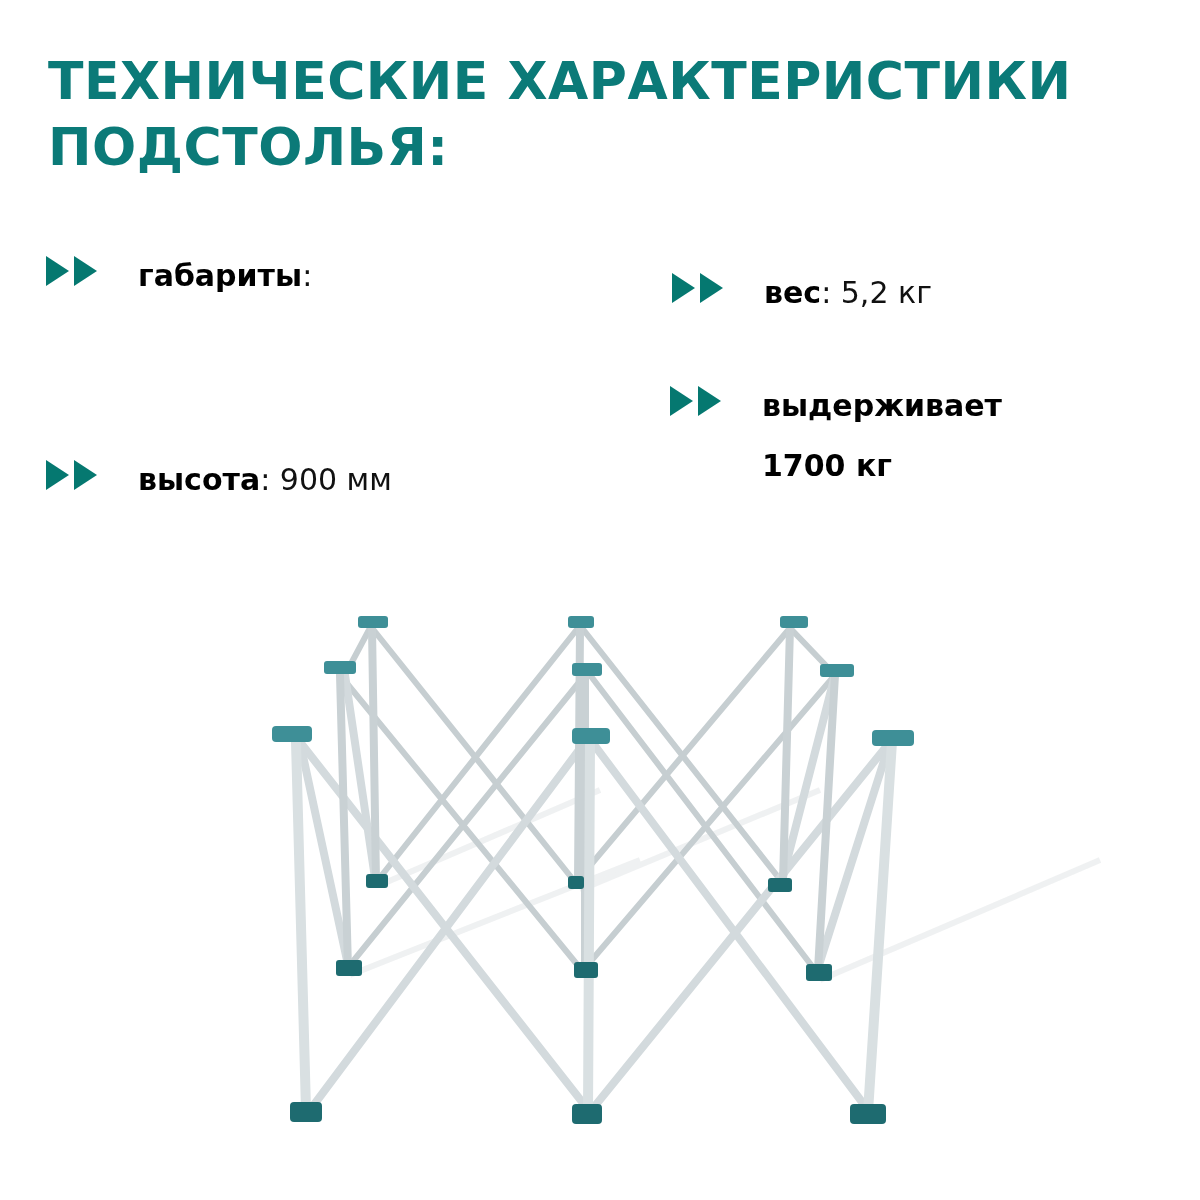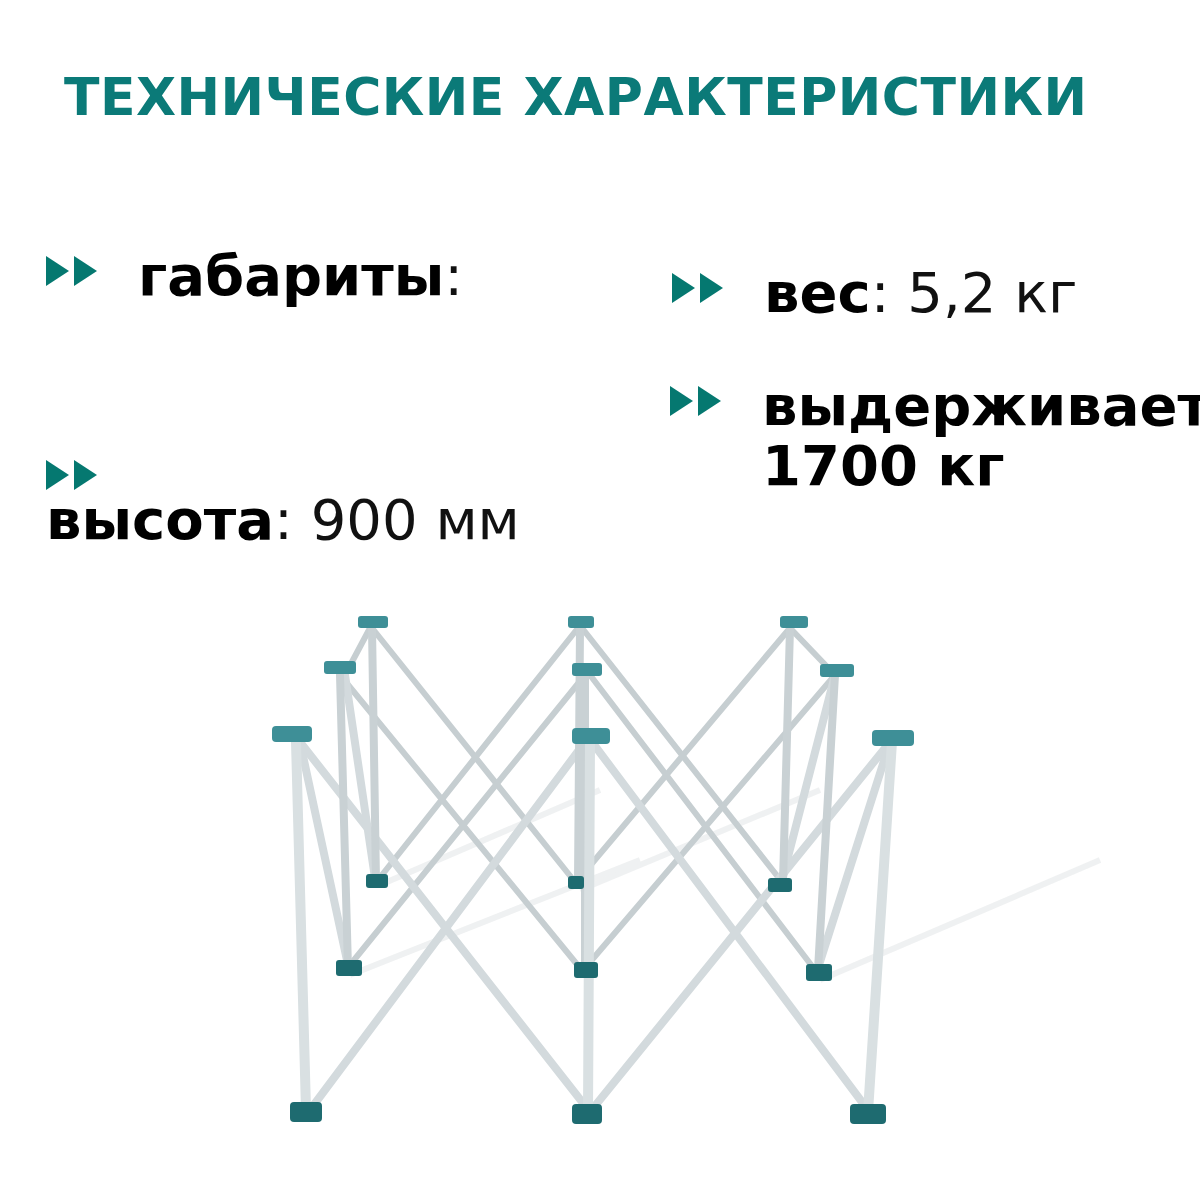--- a/index.html
+++ b/index.html
@@ -1,54 +1,55 @@
 <!DOCTYPE html>
 <html><head>
 <meta charset="utf-8">
 <style>
   html, body { margin: 0; padding: 0; }
   body {
     width: 1200px; height: 1200px; background: #ffffff; position: relative; overflow: hidden;
     font-family: "Liberation Sans", "DejaVu Sans", sans-serif; color: #000;
   }
   .title {
-    position: absolute; left: 48px; top: 48px; margin: 16px;
+    position: absolute; left: 48px; top: 48px; margin: 0;
     font-family: "DejaVu Sans", sans-serif; font-weight: bold;
     font-size: 52px; line-height: 66px; color: #0b7a78; letter-spacing: 0.5px;
   }
   .spec { position: absolute; display: flex; align-items: flex-start; }
   .arrows { display: flex; margin-top: 10px; margin-right: 36px; }
   .tri {
     width: 0; height: 0; border-top: 15px solid transparent; border-bottom: 15px solid transparent;
     border-left: 23px solid #057870; margin-right: 5px;
   }
-  .spec-text { font-family: "DejaVu Sans", sans-serif; font-size: 56px; line-height: 60px; }
+  .spec-text { font-family: "DejaVu Sans", sans-serif; font-size: 30px; line-height: 60px; }
   .lbl { font-weight: bold; }
   .val { font-weight: normal; color: #111; }
   .strong { font-weight: bold; }
   .product { position: absolute; left: 0; top: 560px; width: 1200px; height: 640px; }
 </style>
 </head>
 <body>
 
 <h1 class="title">
   <span>ТЕХНИЧЕСКИЕ ХАРАКТЕРИСТИКИ</span><br>
+  <span>ПОДСТОЛЬЯ:</span>
 </h1>
 
 <div class="spec" style="left:46px; top:246px;">
   <div class="arrows">
       <div class="tri"></div>
       <div class="tri"></div>
     </div>
   <div class="spec-text">
     <span class="lbl">габариты</span><span class="val">:</span><br>
   </div>
 </div>
 
-<div class="spec" style="left:46px; top:450px;flex-direction:column;">
+<div class="spec" style="left:46px; top:450px;">
   <div class="arrows">
       <div class="tri"></div>
       <div class="tri"></div>
     </div>
   <div class="spec-text">
     <span class="lbl">высота</span><span class="val">:</span>
     <span class="val">900 мм</span>
   </div>
 </div>
 

